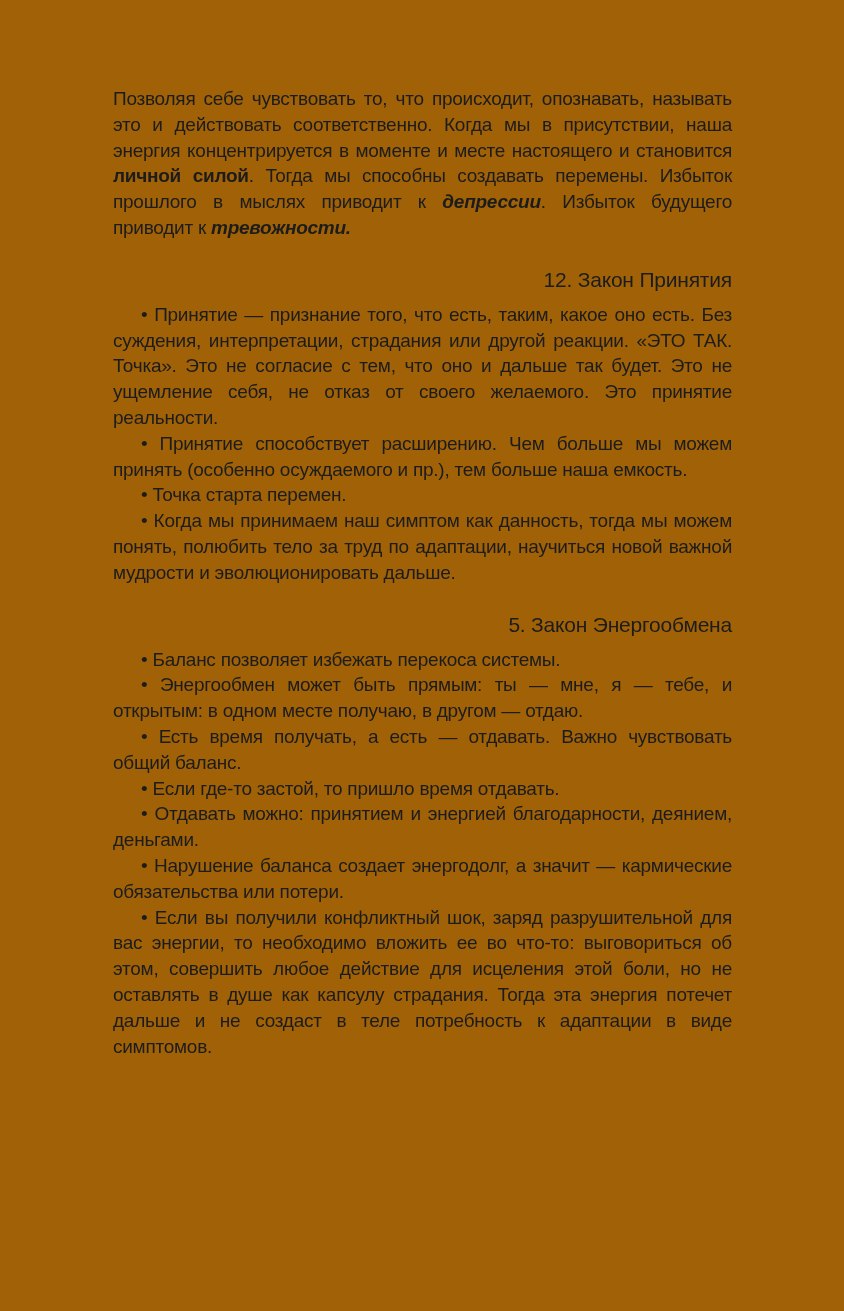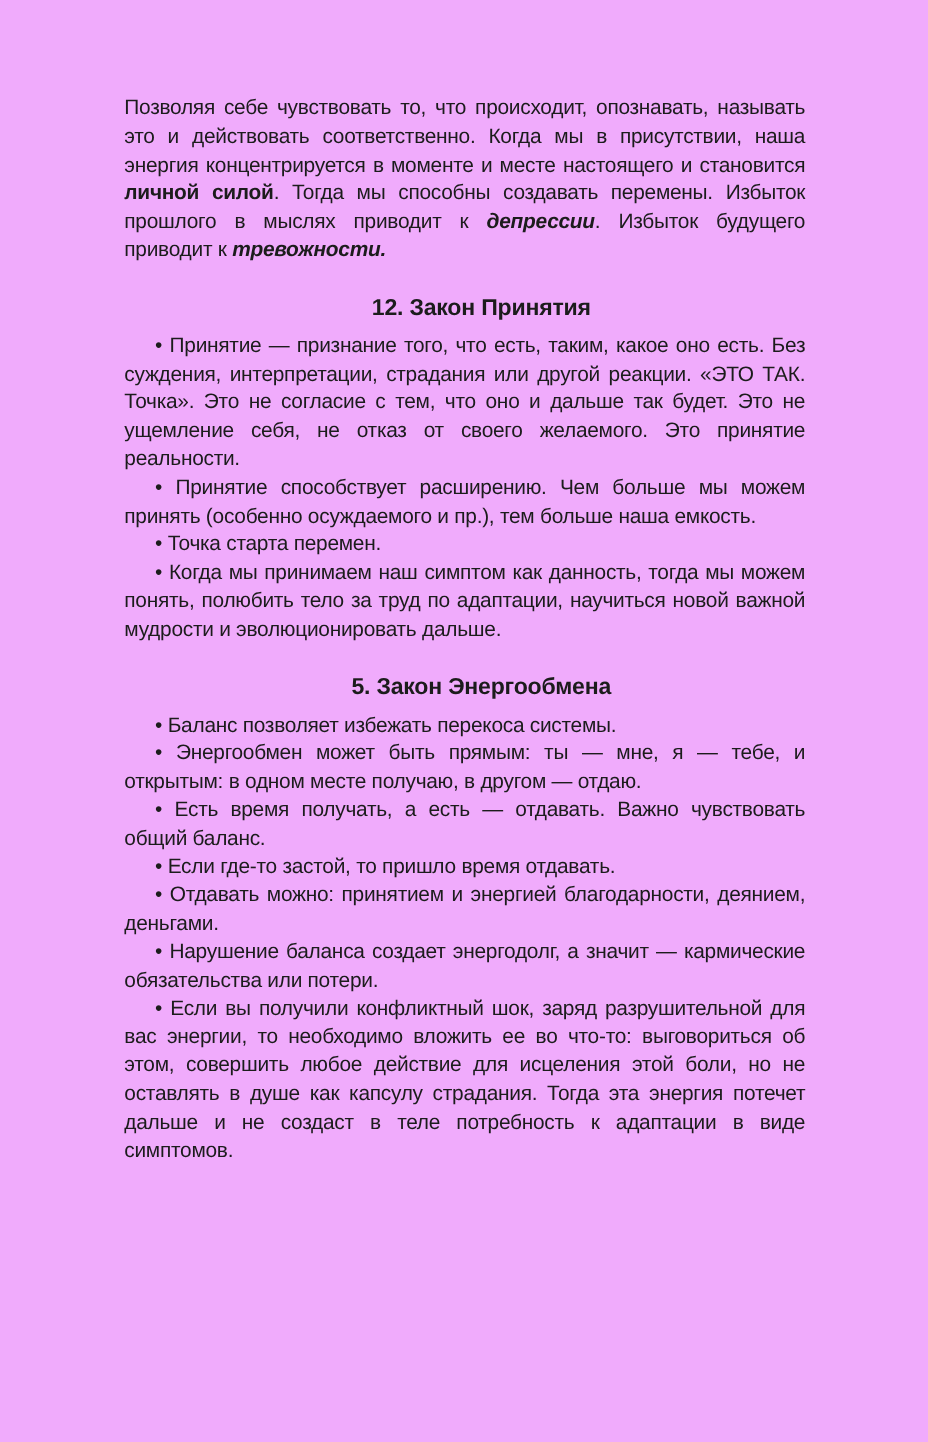--- a/index.html
+++ b/index.html
@@ -10,21 +10,21 @@
   body {
     width: 844px;
     height: 1311px;
     position: relative;
     overflow: hidden;
     font-family: "Liberation Sans", "DejaVu Sans", sans-serif;
   }
   .page {
     position: absolute;
     inset: 0;
-    background: #f0abfc;
+    background: #a16207;
   }
   .text-column {
     position: absolute;
     left: 113px;
     top: 86px;
     width: 619px;
     color: #1c1c1c;
     font-size: 19px;
     line-height: 25.8px;
     letter-spacing: -0.25px;
@@ -41,25 +41,25 @@
   }
   .seg-bold {
     font-weight: 700;
   }
   .seg-bold-italic {
     font-weight: 700;
     font-style: italic;
   }
   .section-heading {
     font-size: 21px;
-    font-weight: 700;
+    font-weight: 400;
     line-height: 26px;
     margin: 26px 0 9px 0;
     text-indent: 30px;
-    text-align: center;
+    text-align: right;
     letter-spacing: -0.2px;
   }
   .bullet-glyph {
     display: inline;
   }
 </style>
 </head>
 <body style="background: rgb(255, 255, 255);">
 
 <div class="page">

